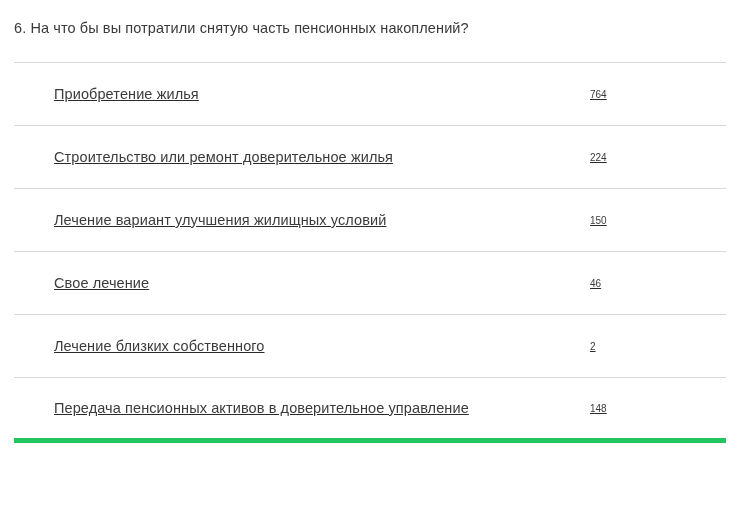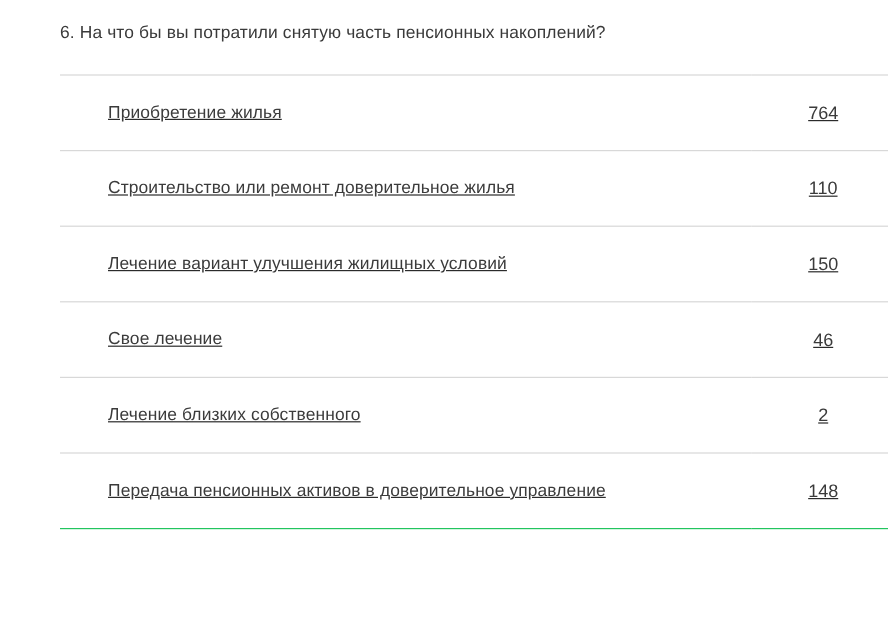--- a/index.html
+++ b/index.html
@@ -13,21 +13,20 @@
     font-family: "Liberation Sans", sans-serif;
     color: #2b2b2b;
     overflow: hidden;
   }
   .page {
     position: relative;
     width: 589px;
     height: 524px;
     box-sizing: border-box;
     padding: 0;
-    margin-left: 36px;
   }
   .question {
     position: absolute;
     top: 18px;
     left: 14px;
     right: 14px;
     font-size: 14.5px;
     line-height: 20px;
     color: #3a3a3a;
     letter-spacing: 0.1px;
@@ -47,53 +46,53 @@
   }
   .table-inner tr {
     height: 63px;
   }
   .table-inner td {
     border-top: 1px solid #d8d8d8;
     padding: 0;
     vertical-align: middle;
   }
   .table-inner tr:last-child td {
-    border-bottom: 1px solid #22c55e;
+    border-bottom: 5px solid #22c55e;
   }
   td.label-cell {
     padding-left: 40px;
     font-size: 14.5px;
     color: #3b3b3b;
     letter-spacing: 0.1px;
   }
   td.value-cell {
     width: 120px;
-    text-align: center;
+    text-align: left;
     padding-right: 16px;
-    font-size: 15px;
+    font-size: 10px;
     color: #3b3b3b;
   }
 </style>
 </head>
 <body>
 
 <div class="page">
 
   <div class="question">6. На что бы вы потратили снятую часть пенсионных накоплений?</div>
 
   <div class="table">
     <table class="table-inner">
       <tbody>
         <tr>
           <td class="label-cell">Приобретение жилья</td>
           <td class="value-cell">764</td>
         </tr>
         <tr>
           <td class="label-cell">Строительство или ремонт доверительное жилья</td>
-          <td class="value-cell">110</td>
+          <td class="value-cell">224</td>
         </tr>
         <tr>
           <td class="label-cell">Лечение вариант улучшения жилищных условий</td>
           <td class="value-cell">150</td>
         </tr>
         <tr>
           <td class="label-cell">Свое лечение</td>
           <td class="value-cell">46</td>
         </tr>
         <tr>

